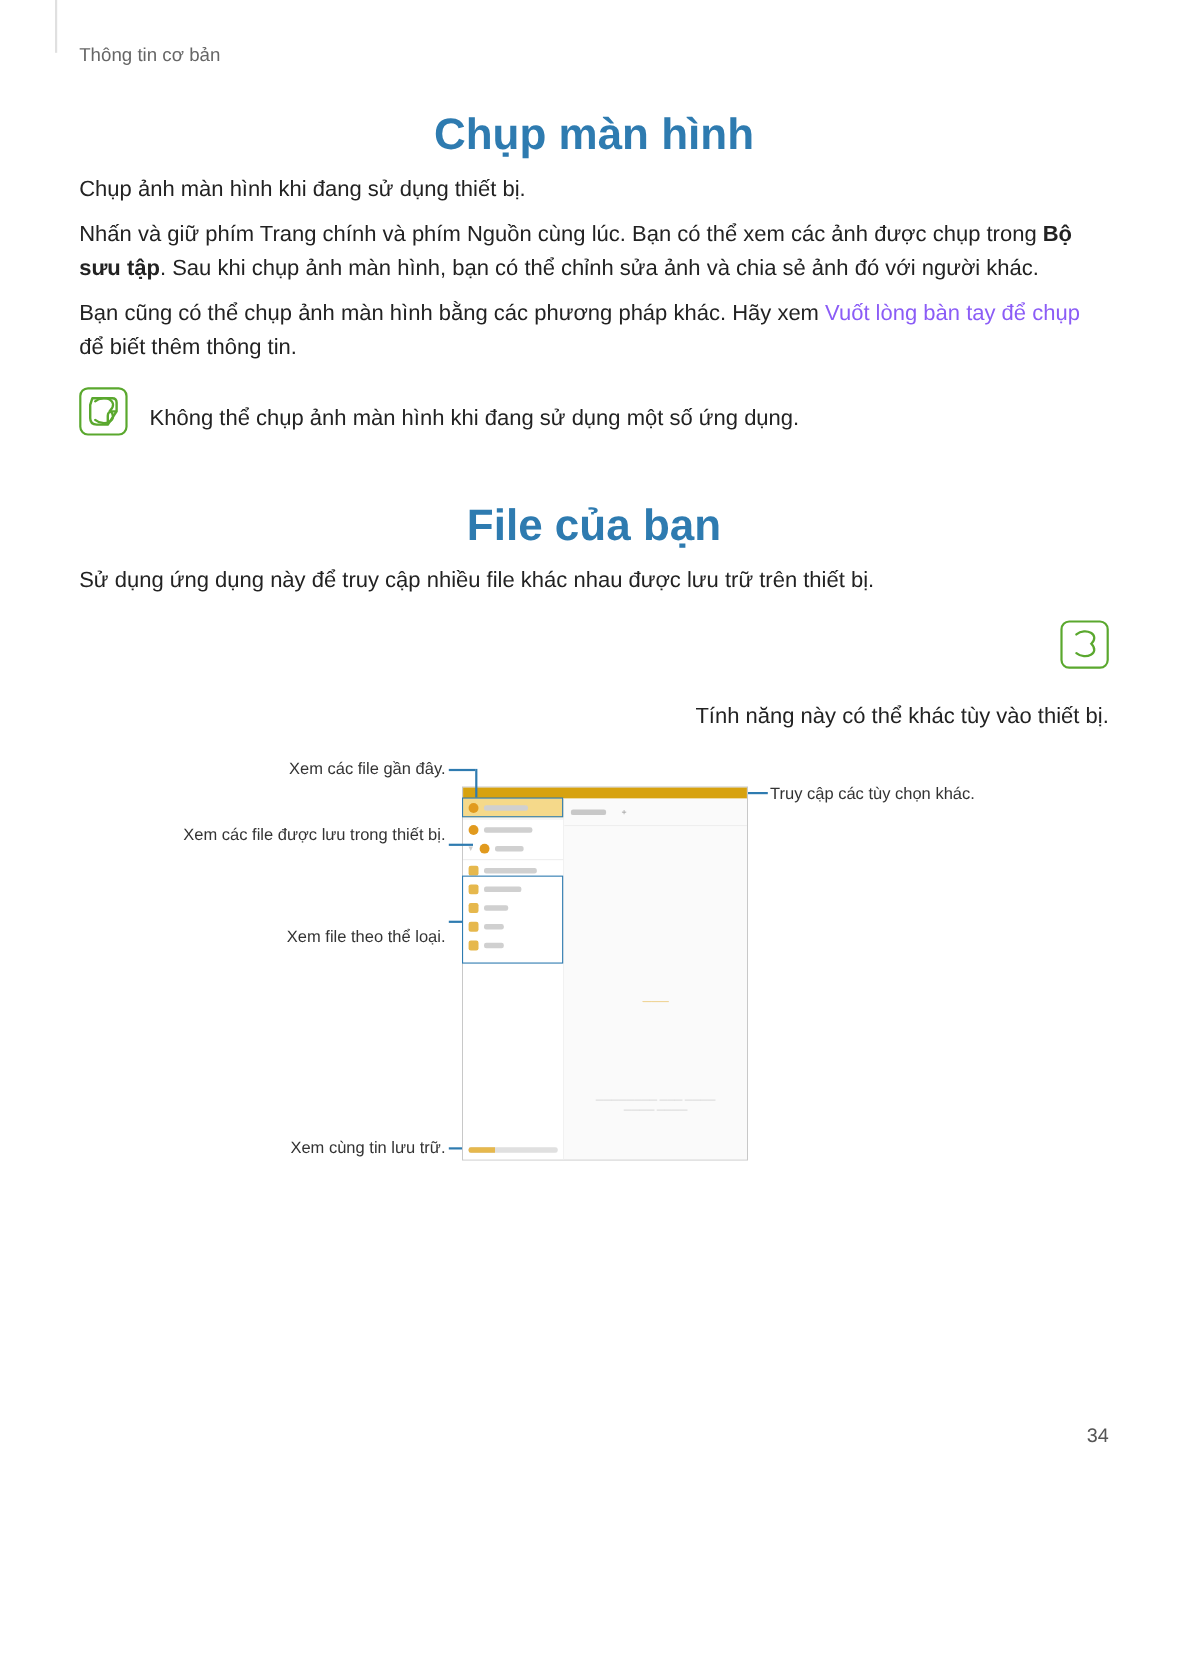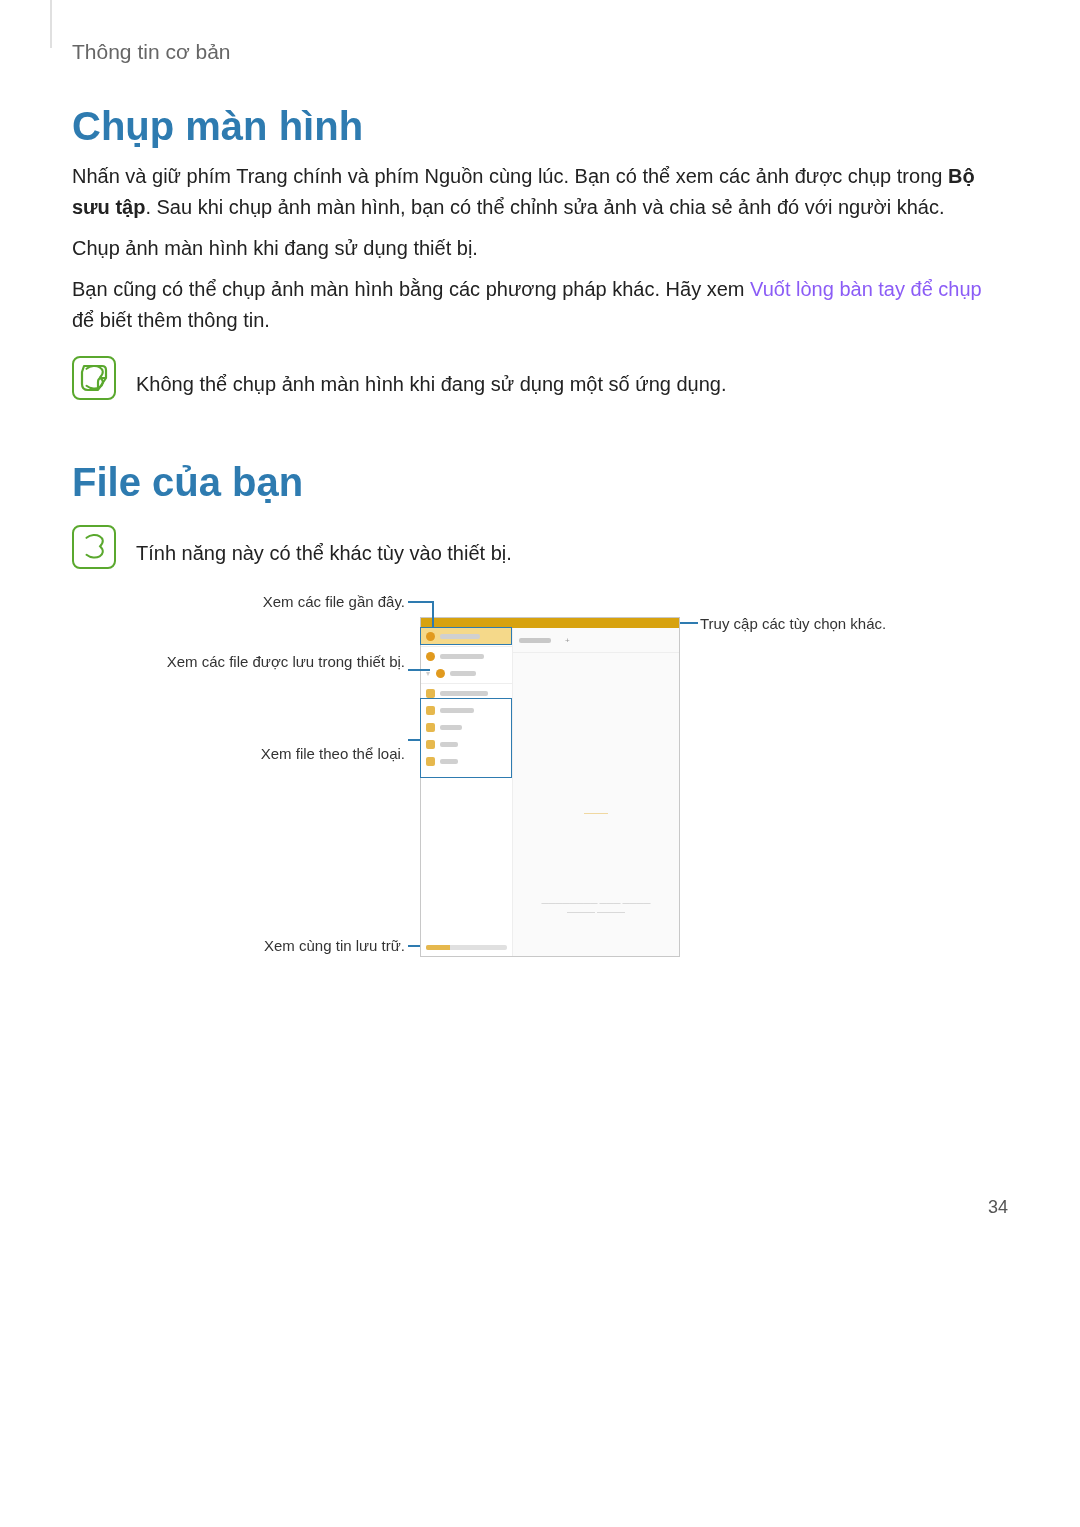--- a/index.html
+++ b/index.html
@@ -17,47 +17,48 @@
   }
   .page-edge {
     position: absolute;
     left: 50px;
     top: 0;
     width: 2px;
     height: 48px;
     background: #e0e0e0;
   }
   .breadcrumb {
-    font-size: 21px;
+    font-size: 17px;
     color: #666;
     margin: 0 0 40px 0;
   }
   h1 {
     color: #2e7bb0;
     font-size: 40px;
     margin: 0 0 12px 0;
     font-weight: bold;
+    text-align: center;
   }
   p {
     font-size: 20px;
     line-height: 1.55;
     margin: 0 0 10px 0;
   }
   a.link {
     color: #8b5cf6;
     text-decoration: none;
   }
   .bold { font-weight: bold; }
   .note-row {
     display: flex;
     align-items: flex-end;
     gap: 20px;
     margin: 20px 0 60px 0;
   }
-  .note-row.tight { margin-bottom: 28px; }
+  .note-row.tight { margin-bottom: 28px; flex-direction: column; }
   .note-icon {
     width: 44px;
     height: 44px;
     border: 2.5px solid #5aa82e;
     border-radius: 8px;
     box-sizing: border-box;
     flex: 0 0 auto;
     position: relative;
   }
   .note-icon svg { position: absolute; inset: 4px; }
@@ -171,44 +172,45 @@
 </head>
 <body>
 
 <div class="page">
   <div class="page-edge"></div>
 
   <div class="breadcrumb">Thông tin cơ bản</div>
 
   <h1>Chụp màn hình</h1>
 
+  <p>Chụp ảnh màn hình khi đang sử dụng thiết bị.</p>
+
   <p>
     <span>Nhấn và giữ phím Trang chính và phím Nguồn cùng lúc. Bạn có thể xem các ảnh được chụp trong </span><span class="bold">Bộ sưu tập</span><span>. Sau khi chụp ảnh màn hình, bạn có thể chỉnh sửa ảnh và chia sẻ ảnh đó với người khác.</span>
   </p>
-
-  <p>Chụp ảnh màn hình khi đang sử dụng thiết bị.</p>
 
   <p>
     <span>Bạn cũng có thể chụp ảnh màn hình bằng các phương pháp khác. Hãy xem </span><a href="#" class="link">Vuốt lòng bàn tay để chụp</a><span> để biết thêm thông tin.</span>
   </p>
 
   <div class="note-row">
     <div class="note-icon">
       <svg viewBox="0 0 32 32">
           <path d="M6 4 L24 4 Q28 4 28 8 L28 16 L20 28 L10 28 Q4 28 4 22 L4 10 Z M20 28 L20 20 Q20 16 24 16 L28 16" fill="none" stroke="#5aa82e" stroke-width="2.2" stroke-linejoin="round"></path>
           <path d="M10 12 L18 20 M18 12 L10 20" stroke="#5aa82e" stroke-width="2" opacity="0"></path>
           <path d="M6 4 L26 4 L26 16 L20 28 L6 28 Z" fill="none" stroke="none"></path>
           <path d="M8 6 C18 -2 34 6 24 16 C34 26 18 34 8 26" fill="none" stroke="#5aa82e" stroke-width="2.4" stroke-linecap="round" transform="scale(0.85) translate(2,2)"></path>
         </svg>
     </div>
     <div class="note-text">Không thể chụp ảnh màn hình khi đang sử dụng một số ứng dụng.</div>
   </div>
 
   <h1>File của bạn</h1>
 
+  <p>Sử dụng ứng dụng này để truy cập nhiều file khác nhau được lưu trữ trên thiết bị.</p>
 
   <div class="note-row tight">
     <div class="note-icon">
       <svg viewBox="0 0 32 32">
           <path d="M8 6 C18 -2 34 6 24 16 C34 26 18 34 8 26" fill="none" stroke="#5aa82e" stroke-width="2.4" stroke-linecap="round" transform="scale(0.85) translate(2,2)"></path>
         </svg>
     </div>
     <div class="note-text">Tính năng này có thể khác tùy vào thiết bị.</div>
   </div>
 

